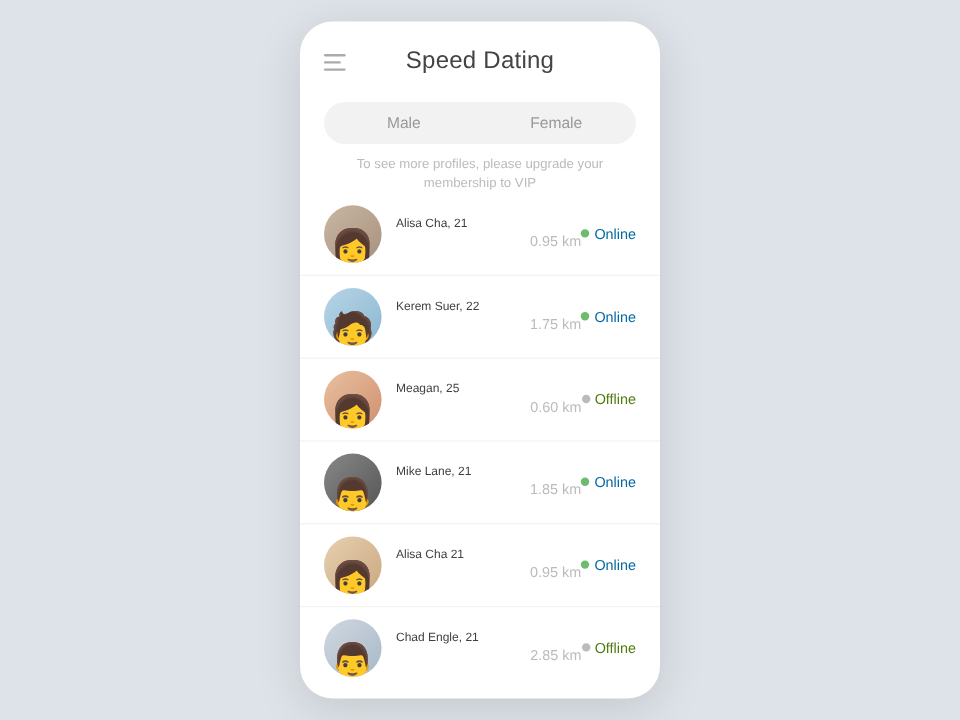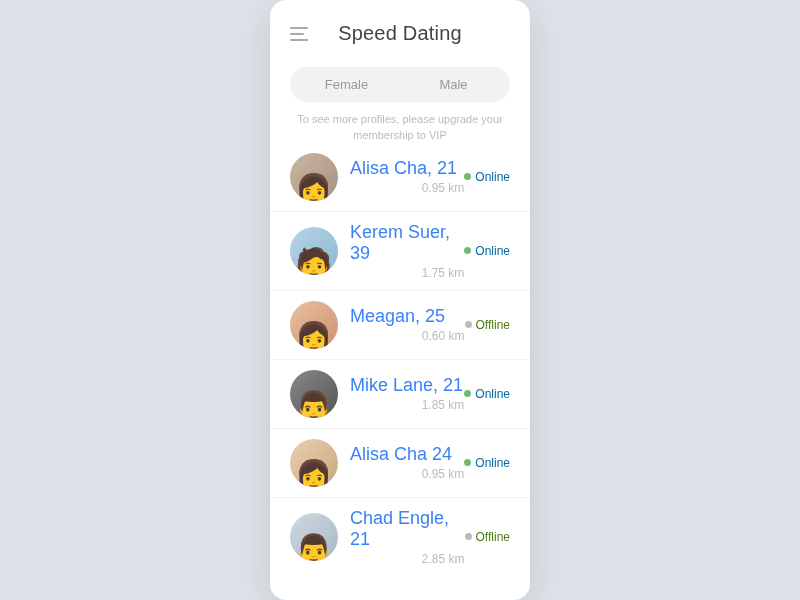--- a/index.html
+++ b/index.html
@@ -8,26 +8,26 @@
       width: 800px;
       height: 600px;
       background: #dde3e8;
       display: flex;
       align-items: center;
       justify-content: center;
       font-family: -apple-system, BlinkMacSystemFont, 'Segoe UI', sans-serif;
     }
 
     .card {
-      width: 260px;
+      width: 300px;
       background: #fff;
-      border-radius: 16px;
+      border-radius: 27px;
       box-shadow: 0 8px 40px rgba(0,0,0,0.12);
       overflow: hidden;
-      padding-bottom: 24px;
+      padding-bottom: 8px;
     }
 
     .header {
       display: flex;
       align-items: center;
       justify-content: center;
       padding: 22px 20px 14px;
       position: relative;
     }
 
@@ -122,23 +122,23 @@
       justify-content: center;
       font-size: 22px;
     }
 
     .profile-info {
       flex: 1;
       margin-left: 12px;
     }
 
     .profile-name {
-      font-size: 18px;
+      font-size: 10px;
       font-weight: 500;
-      color: #3b82f6;
+      color: #404040;
     }
 
     .profile-dist {
       font-size: 12px;
       color: #bbb;
       margin-top: 2px;
       text-align: right;
     }
 
     .status {
@@ -192,22 +192,22 @@
   <div class="header">
     <div class="menu-icon">
       <span></span>
       <span></span>
       <span></span>
     </div>
     <h1 class="title">Speed Dating</h1>
   </div>
 
   <div class="filter-bar">
+    <button class="filter-btn">Male</button>
     <button class="filter-btn">Female</button>
-    <button class="filter-btn">Male</button>
   </div>
 
   <p class="upgrade-msg">To see more profiles, please upgrade your membership to VIP</p>
 
   <ul class="profile-list" id="profile-list">
       <li class="profile-item">
       <div class="avatar av1">
         <div class="avatar-inner">
           <span class="av-figure">👩</span>
         </div>
@@ -221,21 +221,21 @@
         <span>Online</span>
       </div>
     </li>
       <li class="profile-item">
       <div class="avatar av2">
         <div class="avatar-inner">
           <span class="av-figure">🧑</span>
         </div>
       </div>
       <div class="profile-info">
-        <div class="profile-name">Kerem Suer, 39</div>
+        <div class="profile-name">Kerem Suer, 22</div>
         <div class="profile-dist">1.75 km</div>
       </div>
       <div class="status online">
         <span class="status-dot"></span>
         <span>Online</span>
       </div>
     </li>
       <li class="profile-item">
       <div class="avatar av3">
         <div class="avatar-inner">
@@ -266,21 +266,21 @@
         <span>Online</span>
       </div>
     </li>
       <li class="profile-item">
       <div class="avatar av5">
         <div class="avatar-inner">
           <span class="av-figure">👩</span>
         </div>
       </div>
       <div class="profile-info">
-        <div class="profile-name">Alisa Cha 24</div>
+        <div class="profile-name">Alisa Cha 21</div>
         <div class="profile-dist">0.95 km</div>
       </div>
       <div class="status online">
         <span class="status-dot"></span>
         <span>Online</span>
       </div>
     </li>
       <li class="profile-item">
       <div class="avatar av6">
         <div class="avatar-inner">

